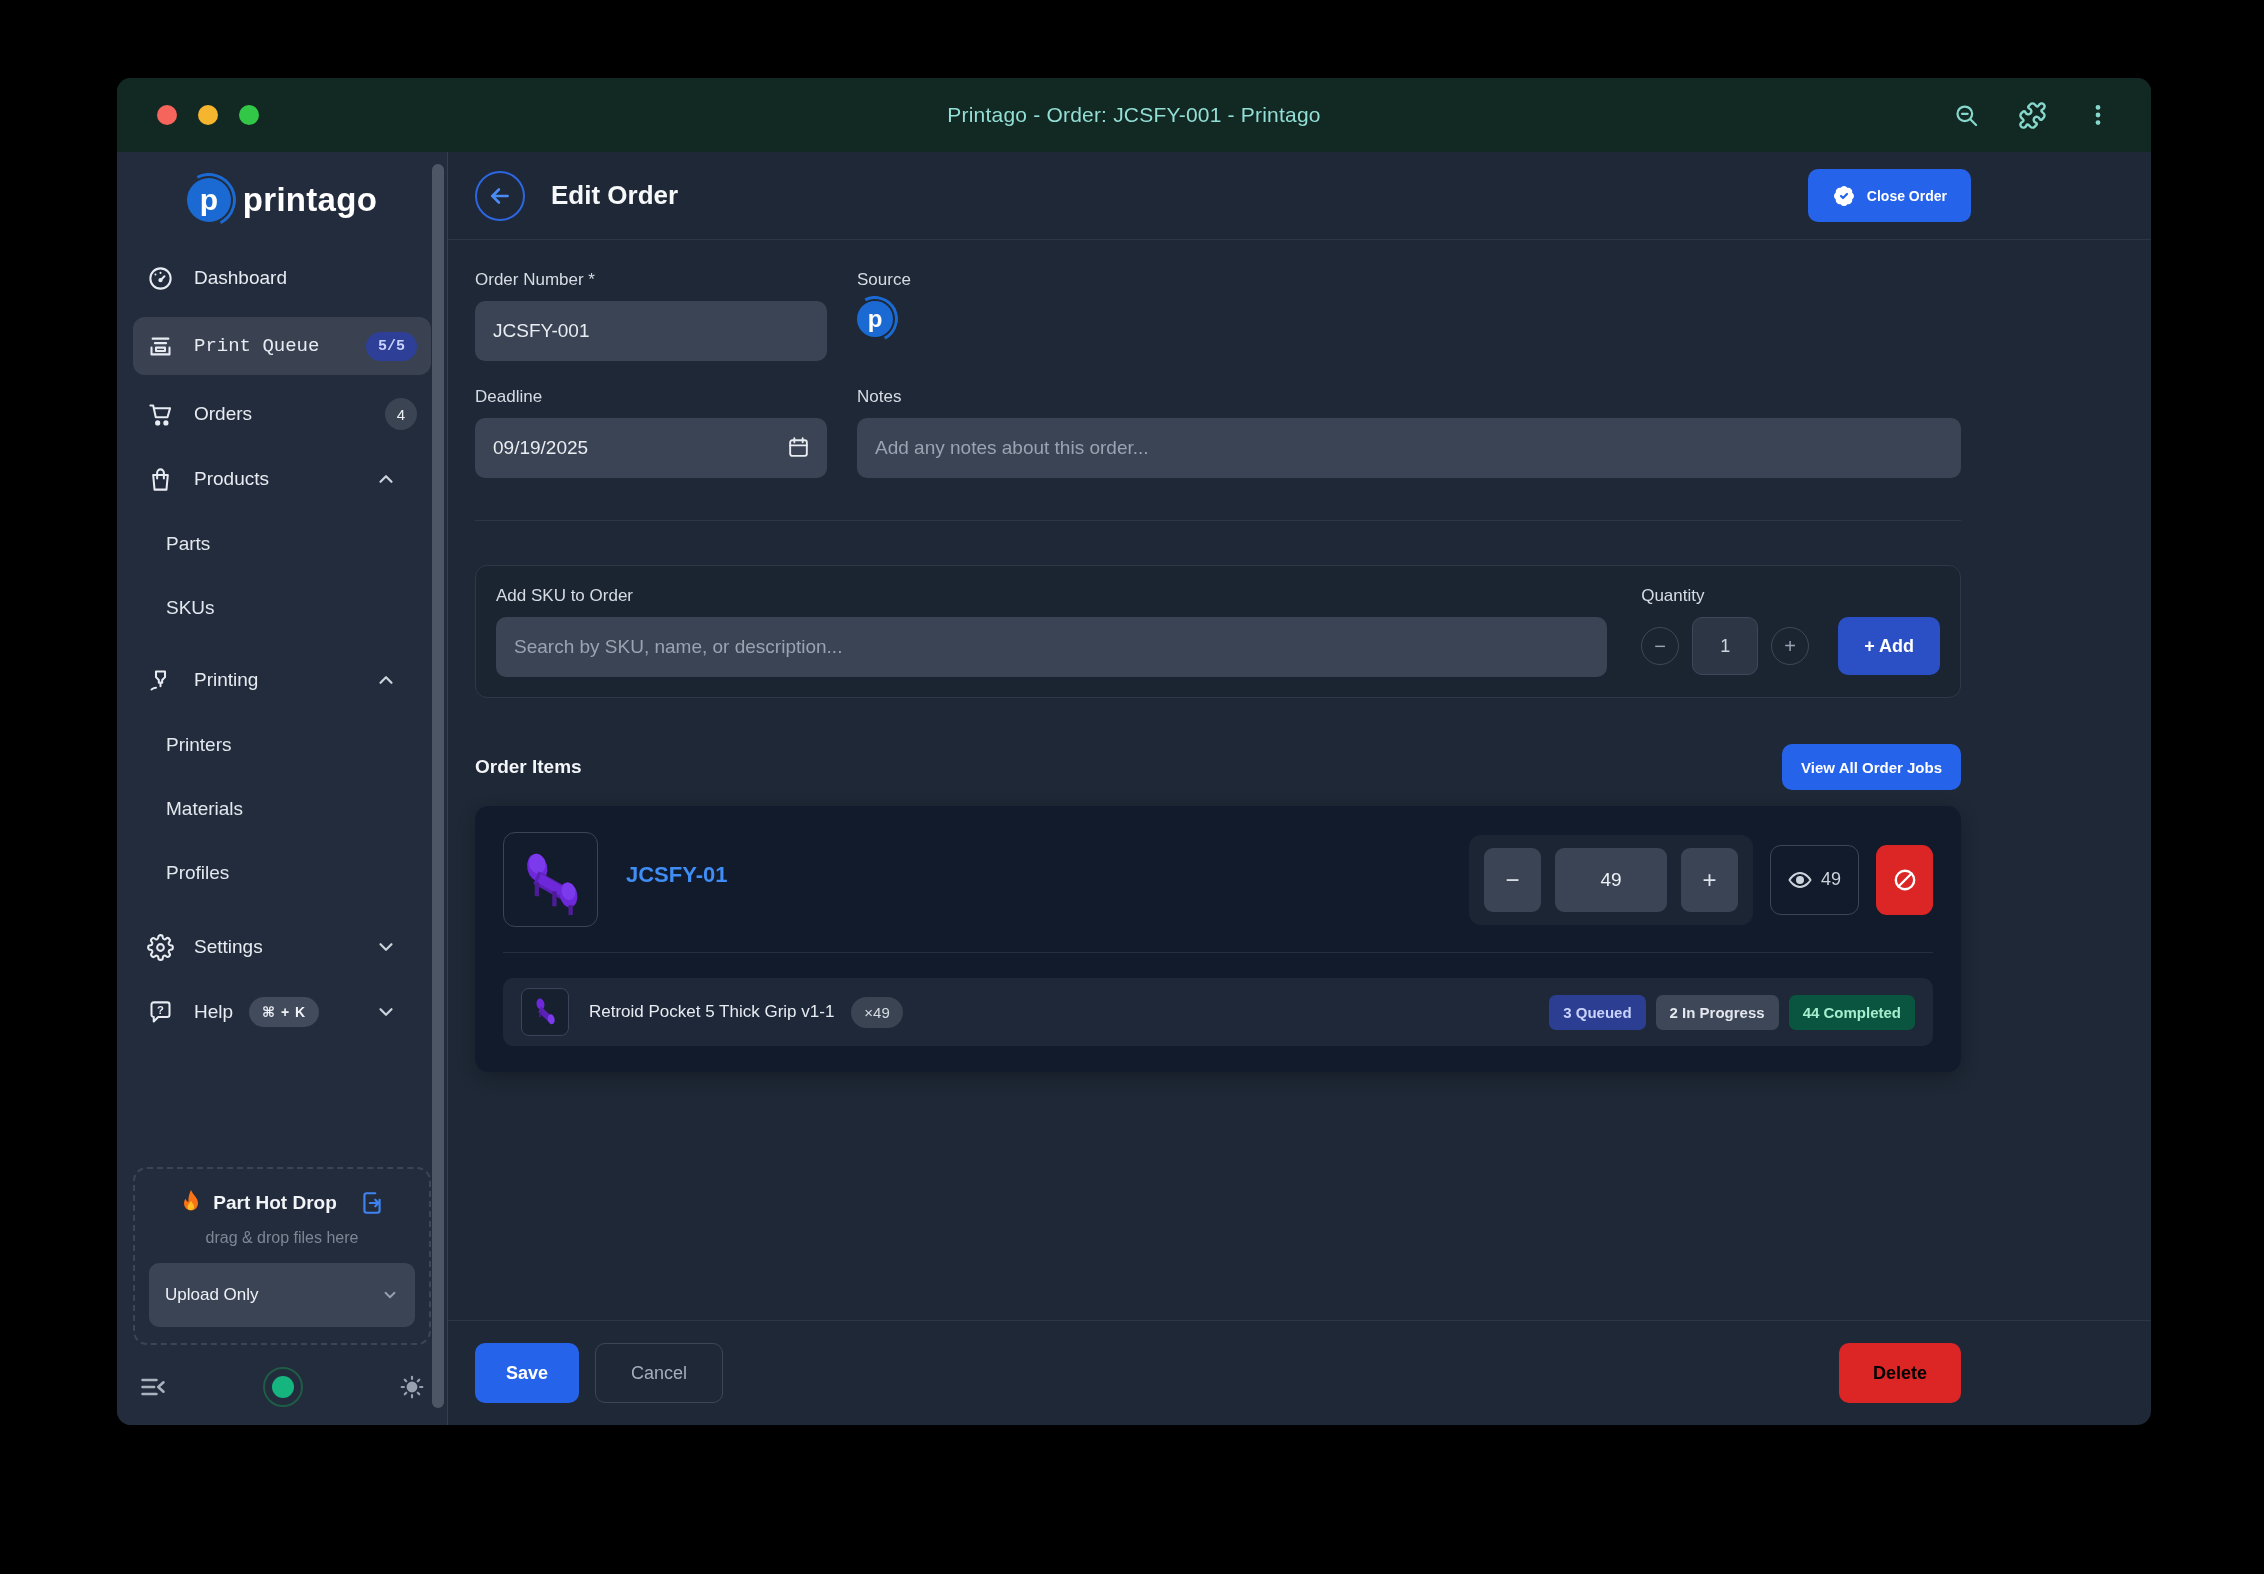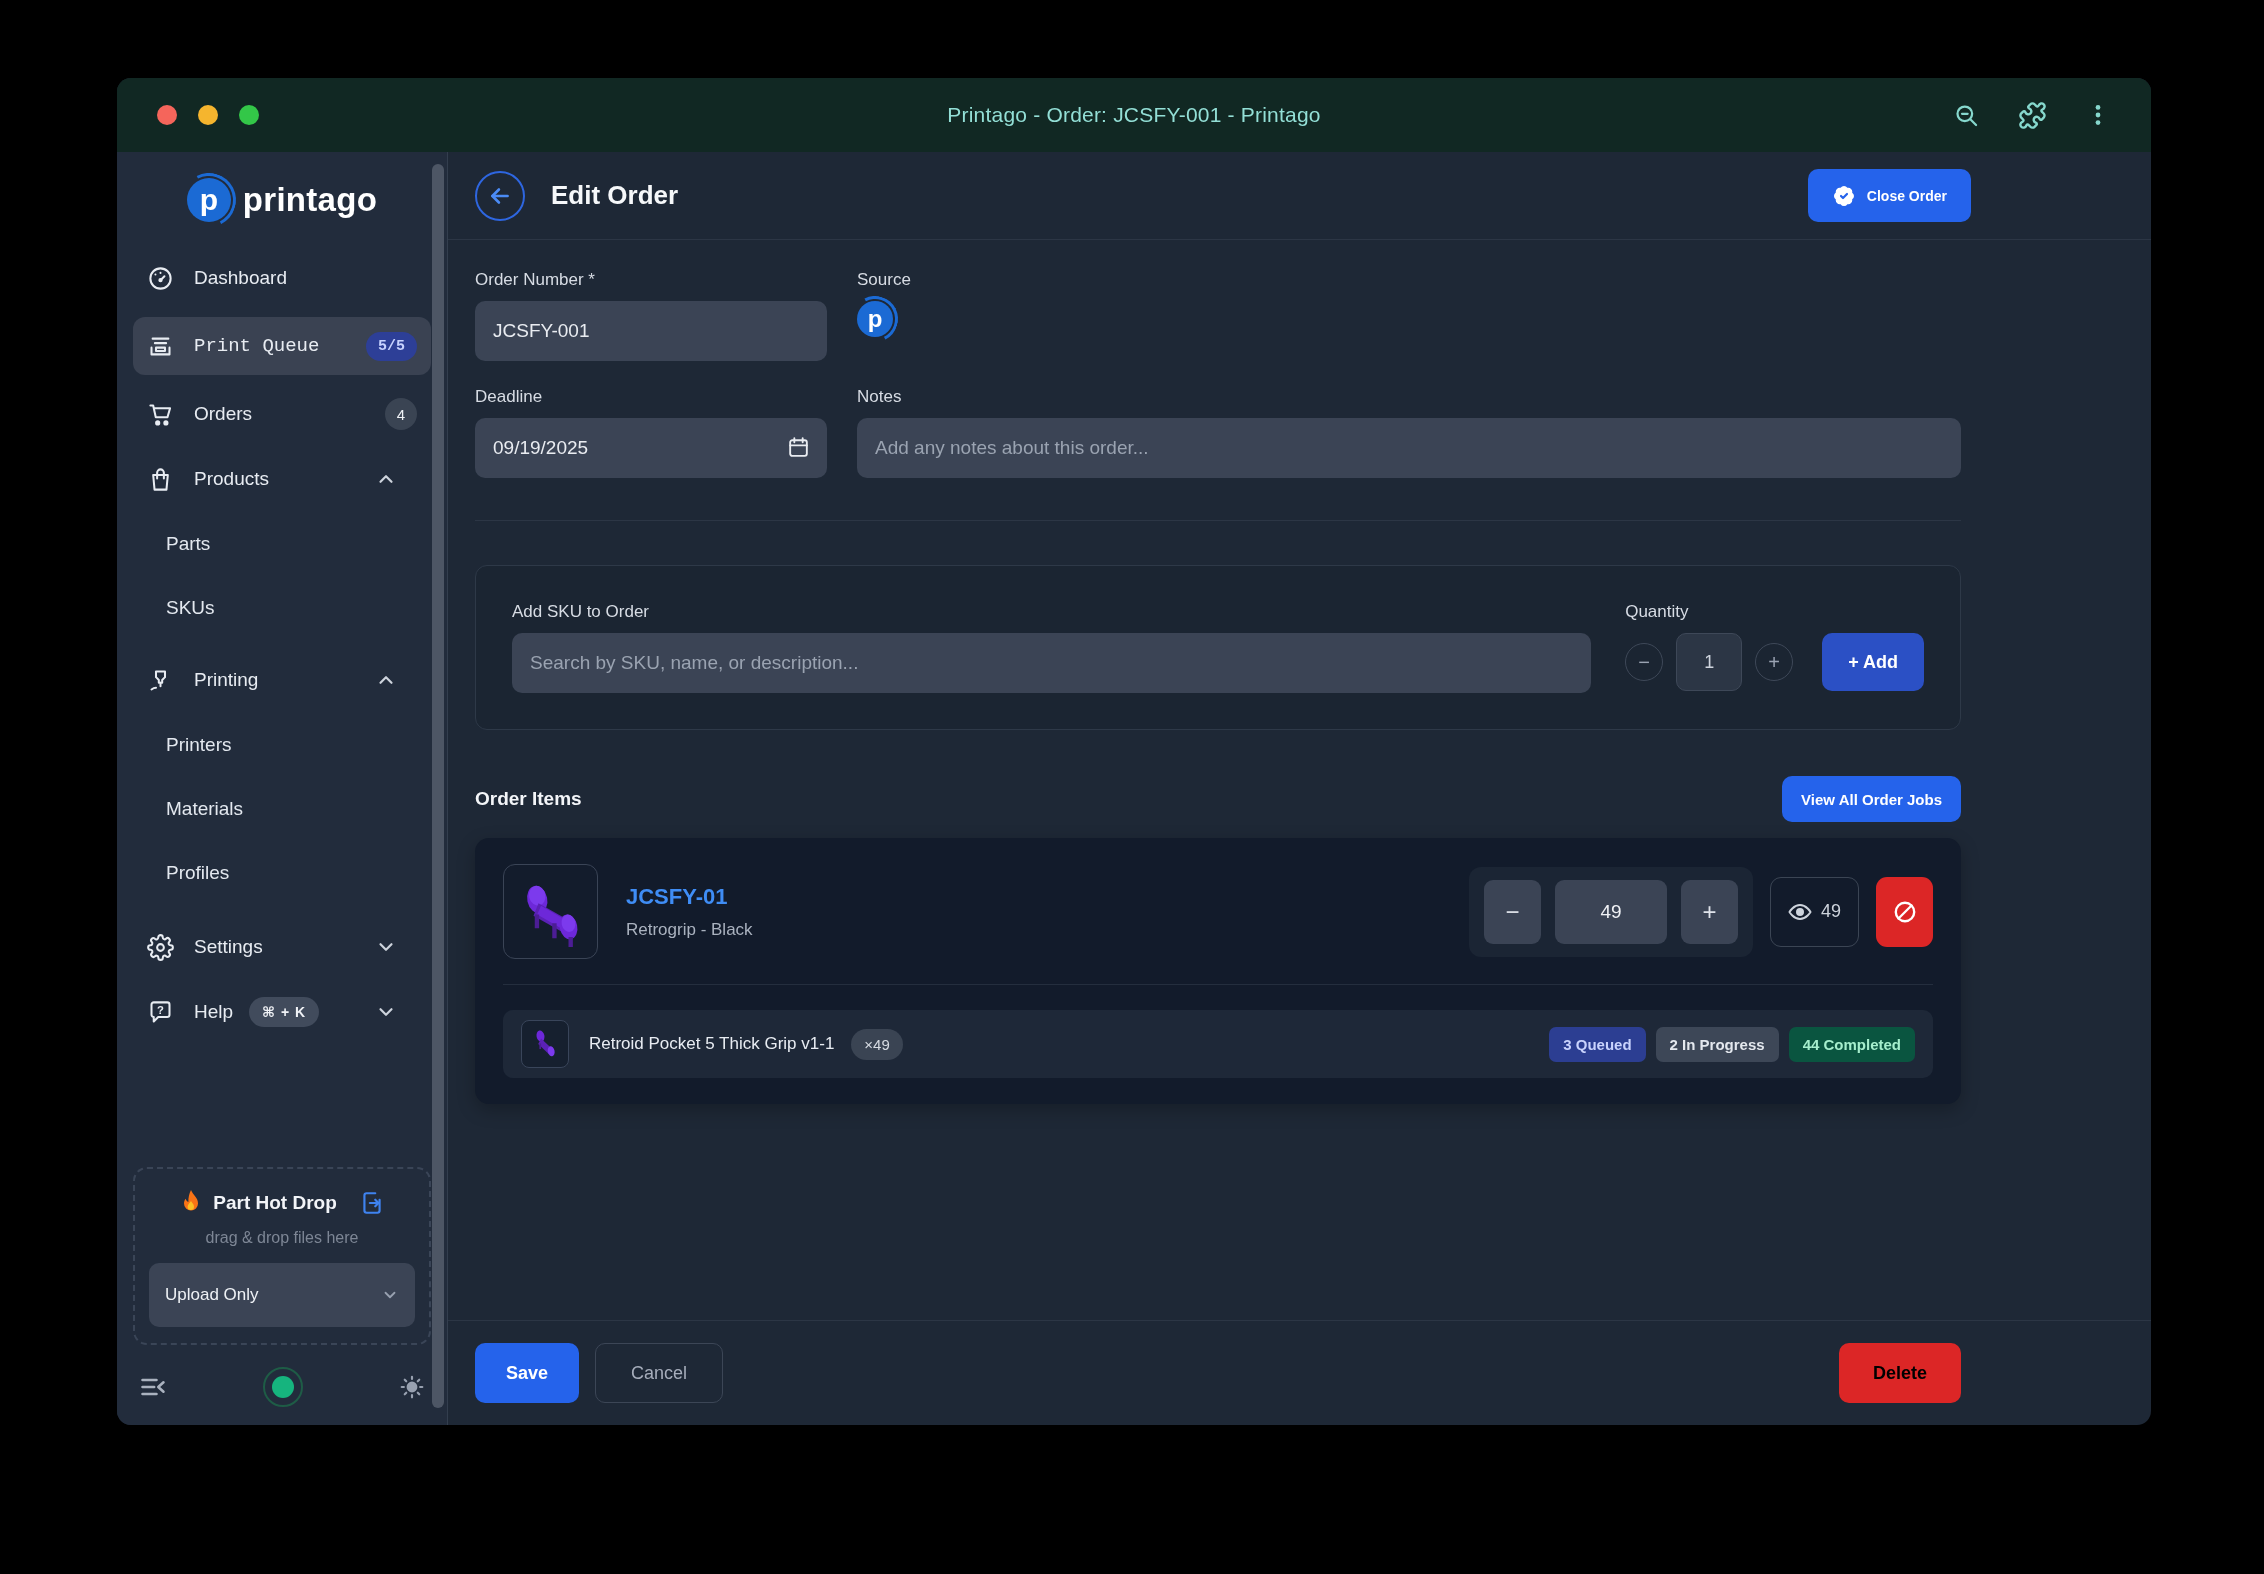--- a/index.html
+++ b/index.html
@@ -77,21 +77,21 @@
   .input { height:60px; background:#3b4455; border:none; border-radius:10px; color:#e9ecf1;
            font-size:19px; padding:0 18px; width:100%; font-family:inherit; }
   .input::placeholder { color:#9aa3b1; }
   .date-wrap { position:relative; }
   .date-wrap .cal { position:absolute; right:16px; top:17px; color:#e9ecf1; }
   .src-logo { margin-top:6px; }
 
   .hr { border:none; border-top:1px solid #2c3645; margin-top:42px; }
 
   .sku-panel { margin-top:44px; border:1px solid #2e3948; background:#1b2532; border-radius:12px;
-               padding:36px; display:flex; gap:34px; align-items:flex-start; }
+               padding:20px; display:flex; gap:34px; align-items:flex-start; }
   .sku-left { flex:1; }
   .sku-right { display:flex; flex-direction:column; }
   .qty-row { display:flex; align-items:center; gap:13px; }
   .step-circle { width:38px; height:38px; border-radius:50%; border:1px solid #3e4858; background:transparent;
                  color:#9aa3b2; font-size:20px; display:flex; align-items:center; justify-content:center; }
   .qty-input { width:66px; height:58px; background:#2c3645; border:1px solid #3e4858; border-radius:10px;
                color:#cfd5de; font-size:18px; text-align:center; font-family:inherit; }
   .add-btn { height:58px; padding:0 26px; font-size:18px; font-weight:bold; background:#2b50c5;
              color:#fff; margin-left:16px; }
 
@@ -413,21 +413,20 @@
                 <polygon points="24,27 43,38 40,45 21,34" fill="#6d28d9"></polygon>
                 <ellipse cx="46" cy="44" rx="7" ry="10" fill="#6d28d9" transform="rotate(-12 46 44)"></ellipse>
                 <ellipse cx="46" cy="41" rx="5.5" ry="7" fill="#7c3aed" transform="rotate(-12 46 41)"></ellipse>
                 <rect x="19" y="34" width="3.5" height="11" fill="#4c1d95"></rect>
                 <rect x="33" y="41" width="3.5" height="12" fill="#4c1d95"></rect>
                 <rect x="46" y="52" width="3.5" height="8" fill="#4c1d95"></rect>
               </svg>
             </div>
             <div class="item-info">
               <div class="item-sku">JCSFY-01</div>
-              <div class="item-variant">Retrogrip - Black</div>
             </div>
             <div class="item-controls">
               <div class="stepper-wrap">
                 <button class="step-btn">−</button>
                 <input class="qty-box" value="49" style="">
                 <button class="step-btn">+</button>
               </div>
               <button class="eye-btn">
                 <svg width="24" height="24" viewBox="0 0 24 24" fill="none" stroke="currentColor" stroke-width="2" stroke-linecap="round" stroke-linejoin="round">
                   <path d="M1.5 12S5.5 5 12 5s10.5 7 10.5 7-4 7-10.5 7S1.5 12 1.5 12z"></path>

